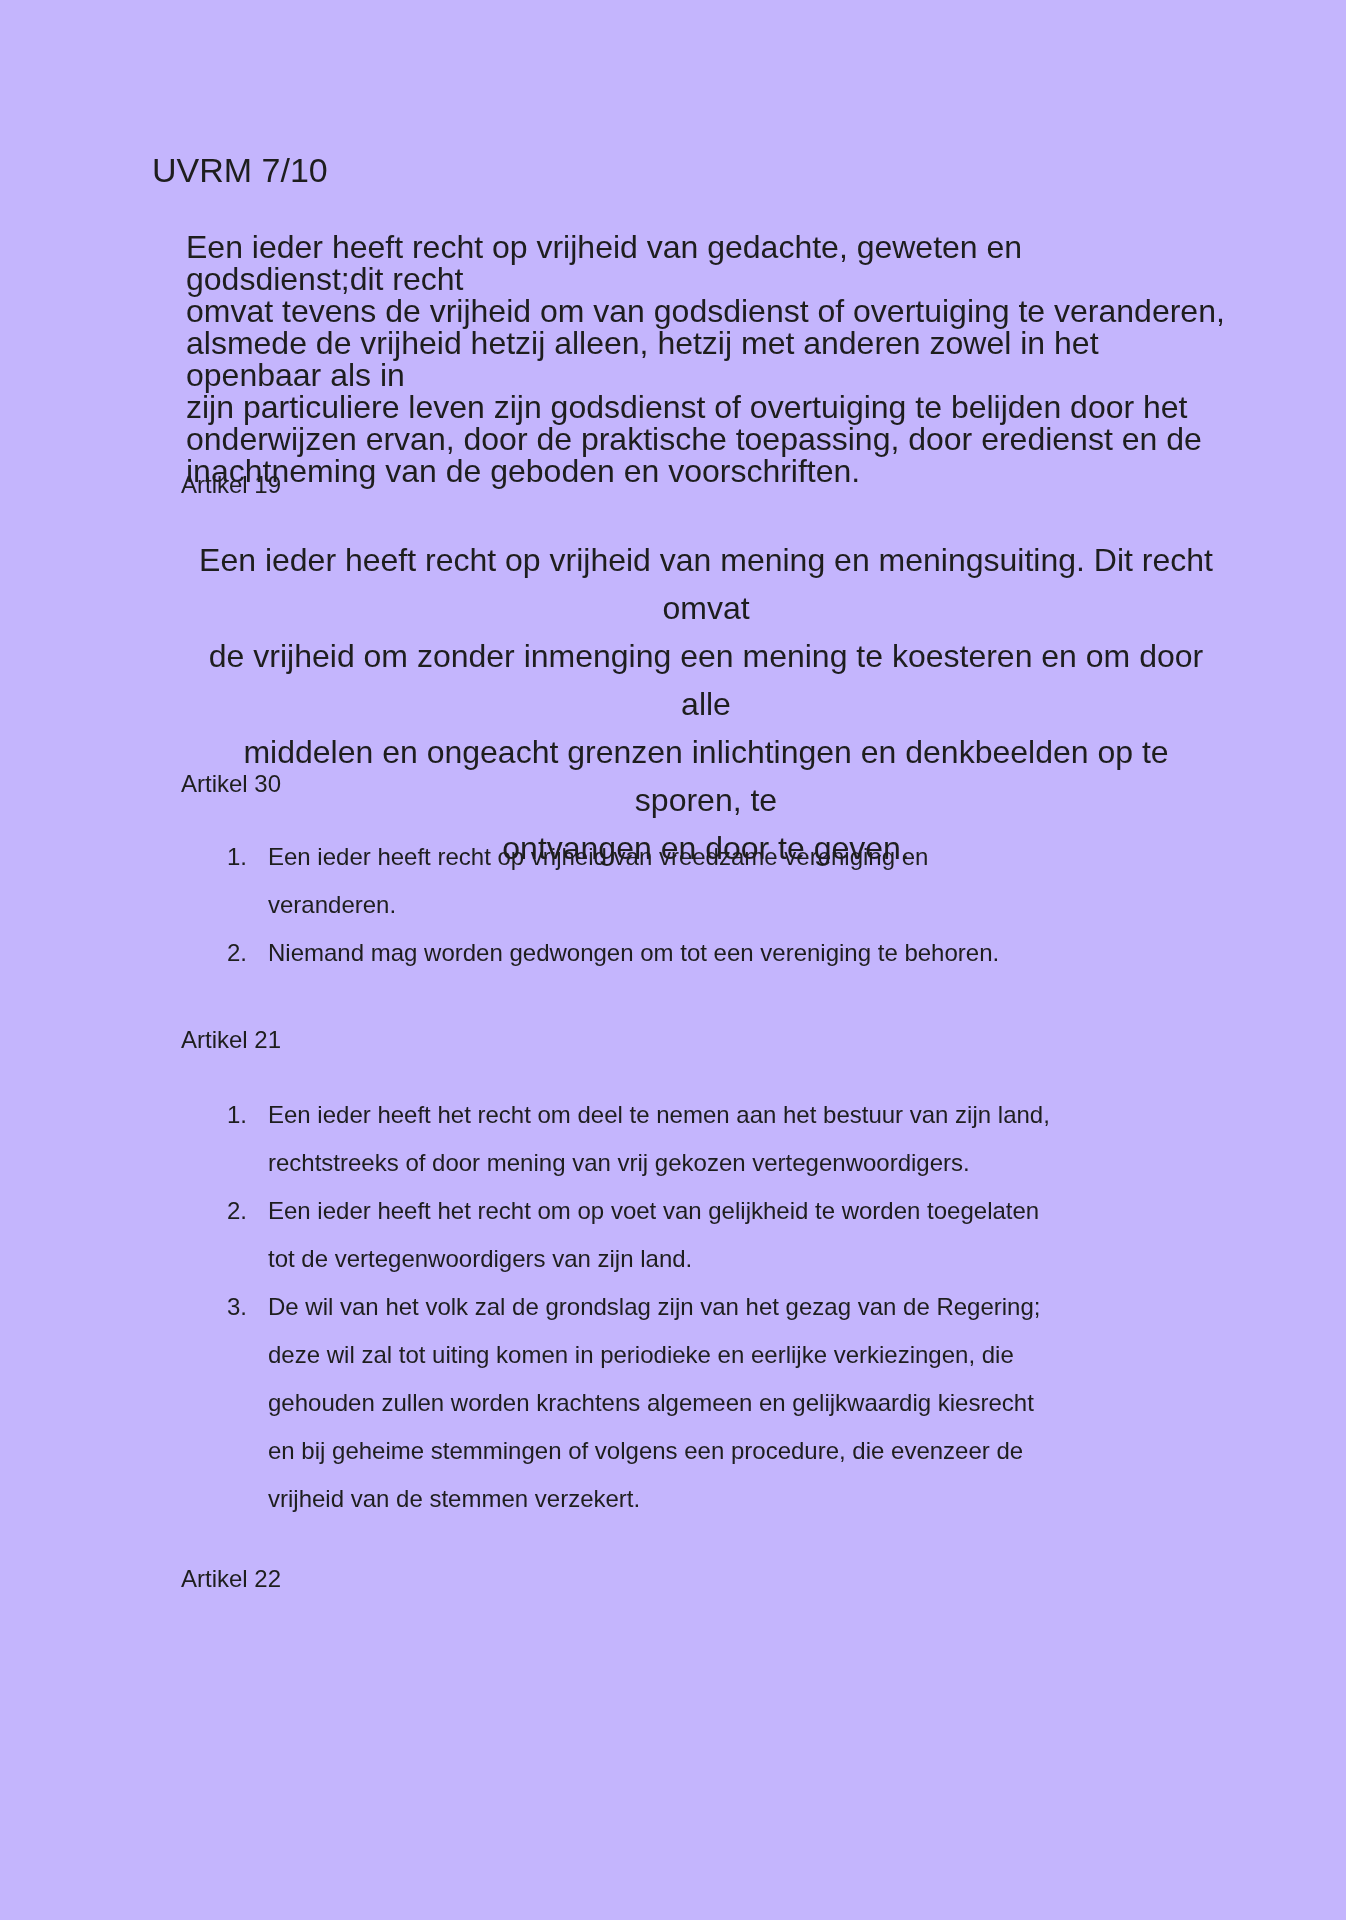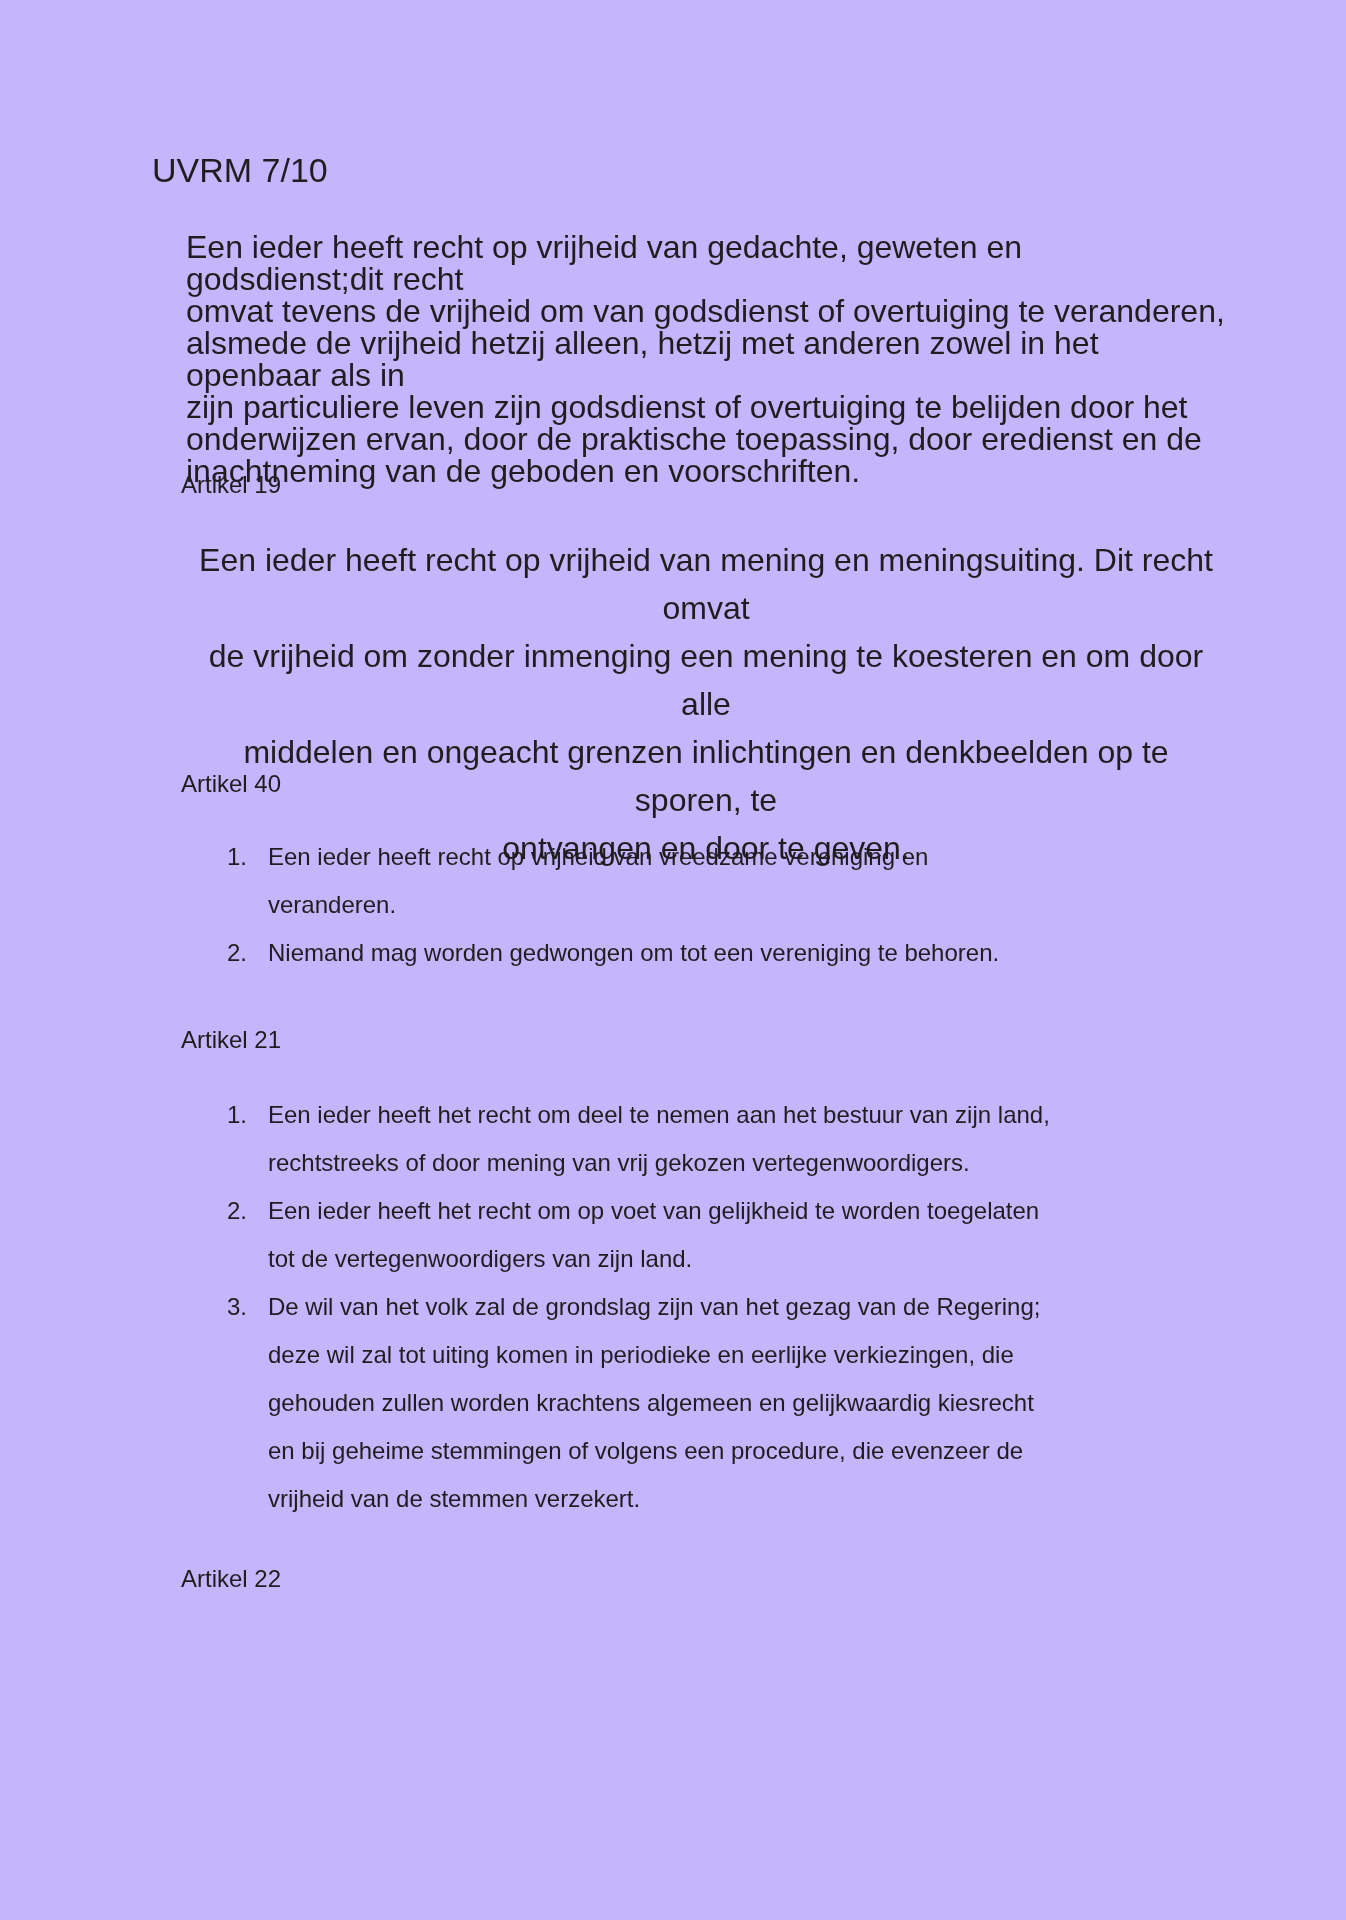--- a/index.html
+++ b/index.html
@@ -88,21 +88,21 @@
 onderwijzen ervan, door de praktische toepassing, door eredienst en de
 inachtneming van de geboden en voorschriften.</div>
 
   <div class="art-heading a19">Artikel 19</div>
 
   <div class="para spaced-19">Een ieder heeft recht op vrijheid van mening en meningsuiting. Dit recht omvat
 de vrijheid om zonder inmenging een mening te koesteren en om door alle
 middelen en ongeacht grenzen inlichtingen en denkbeelden op te sporen, te
 ontvangen en door te geven.</div>
 
-  <div class="art-heading a20">Artikel 40</div>
+  <div class="art-heading a20">Artikel 30</div>
 
   <div class="num-list l20">
     <div class="num-item">
       <span class="num">1.</span>
       <div class="itxt">Een ieder heeft recht op vrijheid van vreedzame vereniging en
 veranderen.</div>
     </div>
     <div class="num-item">
       <span class="num">2.</span>
       <div class="itxt">Niemand mag worden gedwongen om tot een vereniging te behoren.</div>

